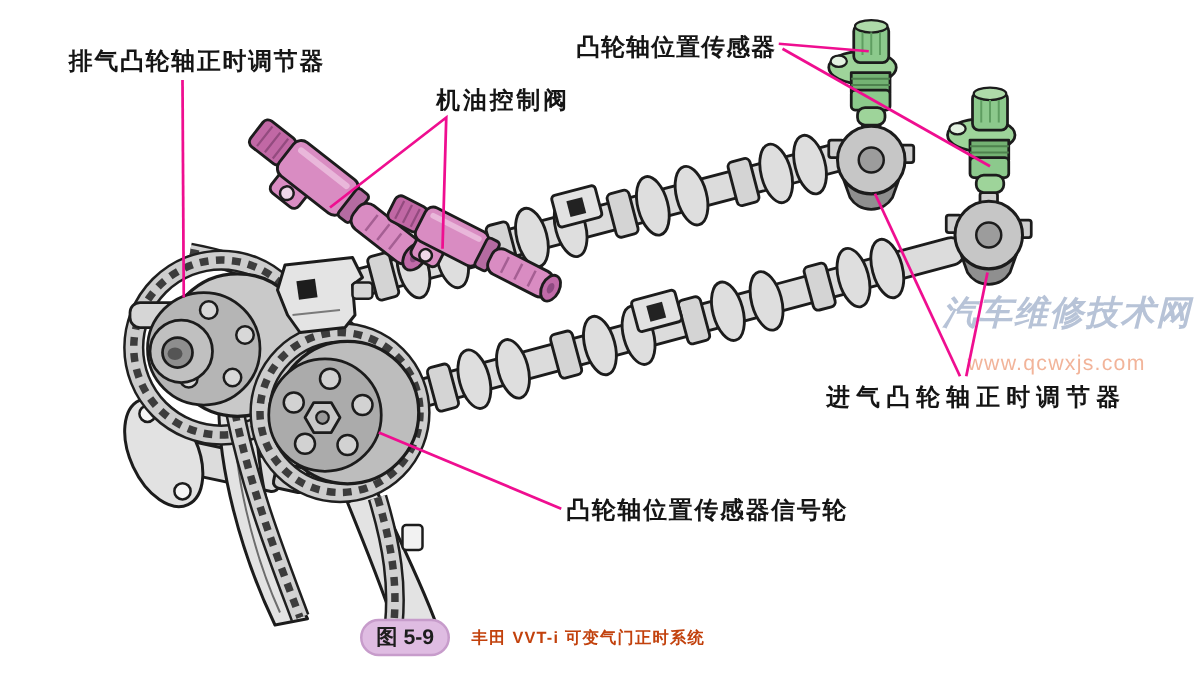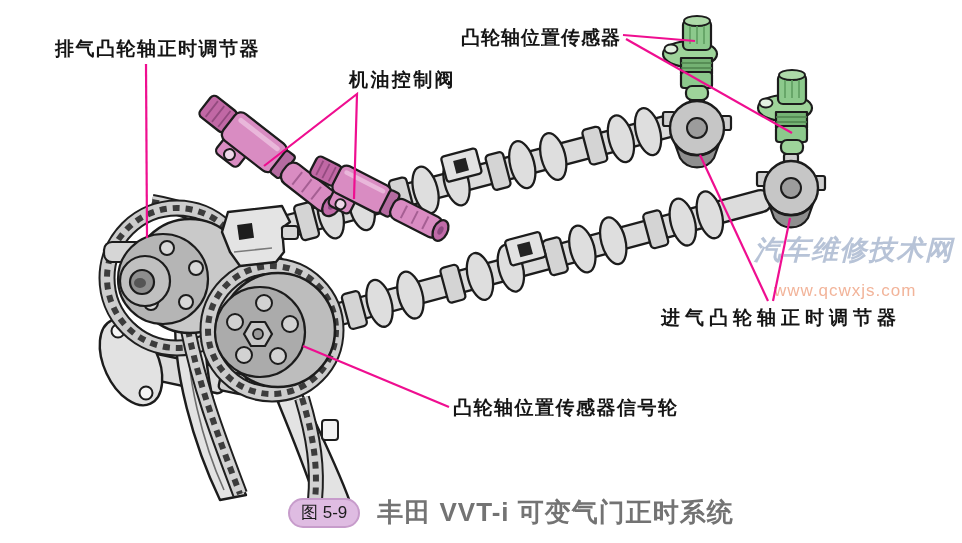--- a/index.html
+++ b/index.html
@@ -19,25 +19,25 @@
     position:absolute;left:754px;top:232px;z-index:1;
     font-size:27px;font-weight:700;letter-spacing:1.5px;color:#b7c3d7;white-space:nowrap;font-style:italic;
   }
   .watermark-url{
     position:absolute;left:774px;top:281px;z-index:1;
     font-size:17px;font-weight:400;letter-spacing:1px;color:#f2b49a;white-space:nowrap;
   }
   .caption-row{position:absolute;left:288px;top:495px;z-index:3;display:flex;align-items:center;}
   .caption-pill{
     background:#dfbce2;border:2px solid #c79ccb;border-radius:15px;
-    padding:1px 11px 2px 11px;font-size:17px;font-weight:400;color:#1d1d1d;white-space:nowrap;
+    padding:1px 11px 2px 11px;font-size:17px;font-weight:700;color:#1d1d1d;white-space:nowrap;
   }
   .caption-title{
-    margin-left:17px;font-size:26px;font-weight:700;letter-spacing:1px;
-    color:#737373;white-space:nowrap;
+    margin-left:17px;font-size:13px;font-weight:700;letter-spacing:1px;
+    color:#c2410c;white-space:nowrap;
   }
 </style>
 </head>
 <body>
 
 <div class="page">
 
   <div class="watermark-name">汽车维修技术网</div>
   <div class="watermark-url">www.qcwxjs.com</div>
 

